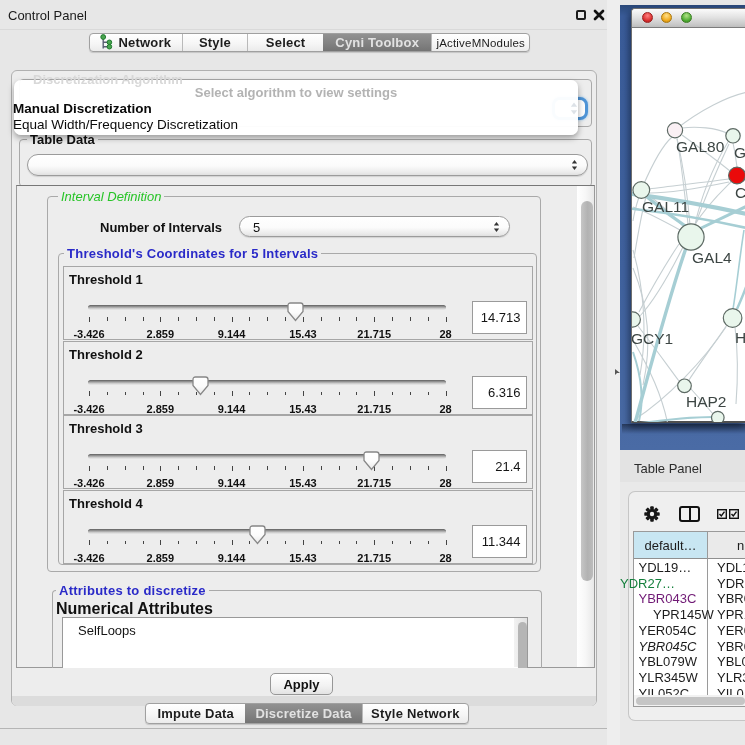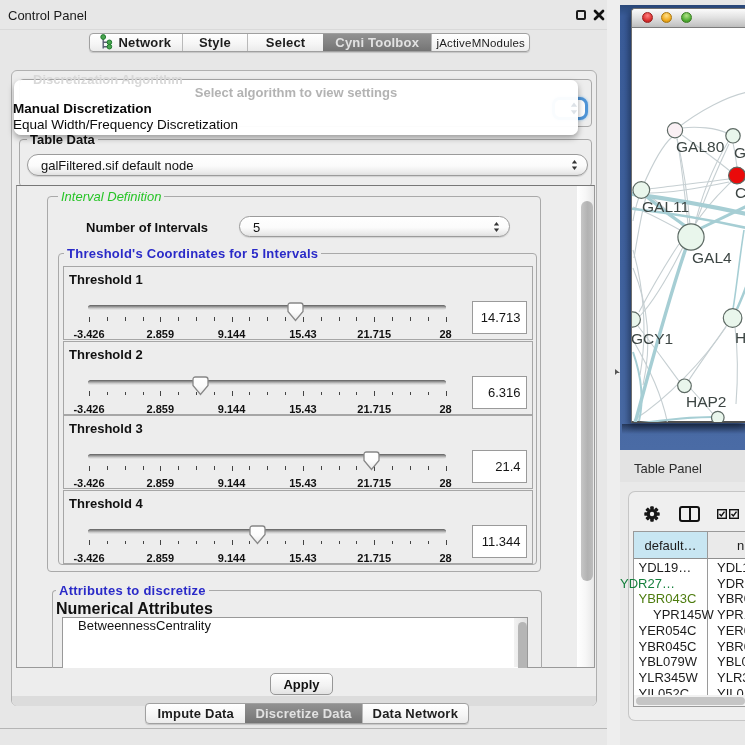--- a/index.html
+++ b/index.html
@@ -44,33 +44,32 @@
 <div class="tab dark" style="width:109px;">Cyni Toolbox</div>
 <div class="tab sep" style="width:98px;font-size:11.5px;font-weight:500;">jActiveMNodules</div>
 </div>
 <div class="abs" style="left:11px;top:70px;width:586px;height:636px;background:#ededed;border:1px solid #b0b0b0;border-radius:6px;"></div>
 <div class="grp" style="left:19px;top:79px;width:573px;height:48px;"></div>
 <div class="abs" style="left:552px;top:97px;width:36px;height:23px;border:3px solid #4f94d6;border-radius:8px;background:#fdfdfd;box-shadow:0 0 3px #8fc0e8;"></div>
 <div class="grp" style="left:19px;top:139px;width:573px;height:48px;">
     <span class="grplbl" style="font-weight:600;color:#111;">Table Data</span>
   </div>
 <div class="combo" style="left:27px;top:154px;width:561px;height:22px;">
-    <span class="combotext">galFiltered.sif default node</span>
     <svg class="spin" width="7" height="12" viewBox="0 0 7 12">
       <path d="M3.5 0.5 L6.4 4.4 L0.6 4.4 Z" fill="#333"></path>
       <path d="M3.5 11.5 L6.4 7.6 L0.6 7.6 Z" fill="#333"></path>
     </svg>
   </div>
 <div class="abs" style="left:16px;top:185px;width:579px;height:483px;border:1px solid #999;border-top:1px solid #777;background:#ededed;overflow:hidden;"></div>
 <div class="abs" style="left:577px;top:186px;width:17px;height:481px;background:linear-gradient(90deg,#ffffff 0%,#f7f7f7 50%,#e8e8e8 100%);"></div>
 <div class="abs" style="left:581px;top:201px;width:12px;height:380px;background:linear-gradient(90deg,#c6c6c6,#b2b2b2 55%,#bcbcbc);border-radius:6px;"></div>
 <div class="grp" style="left:47px;top:196px;width:494px;height:376px;">
     <span class="grplbl glab" style="left:10px;">Interval Definition</span>
   </div>
-<div class="abs" style="left:86px;top:220px;font-size:13px;font-weight:bold;color:#111;">Number of Intervals</div>
+<div class="abs" style="left:100px;top:220px;font-size:13px;font-weight:bold;color:#111;">Number of Intervals</div>
 <div class="combo" style="left:239px;top:216px;width:271px;height:21px;">
     <span class="combotext">5</span>
     <svg class="spin" width="7" height="12" viewBox="0 0 7 12">
       <path d="M3.5 0.5 L6.4 4.4 L0.6 4.4 Z" fill="#333"></path>
       <path d="M3.5 11.5 L6.4 7.6 L0.6 7.6 Z" fill="#333"></path>
     </svg>
   </div>
 <div class="grp" style="left:58px;top:253px;width:479px;height:312px;">
     <span class="grplbl blab" style="left:5px;">Threshold's Coordinates for 5 Intervals</span>
   </div>
@@ -240,31 +239,31 @@
         </linearGradient>
       </defs>
     </svg>
 <div class="valbox" style="left:407.5px;top:34px;width:55px;height:33px;line-height:31px;">11.344</div>
 </div>
 <div class="grp" style="left:52px;top:590px;width:490px;height:85px;border-radius:4px 4px 0 0;border-bottom:none;">
     <span class="grplbl blab" style="left:3px;">Attributes to discretize</span>
   </div>
 <div class="abs" style="left:56px;top:600px;font-size:16px;font-weight:bold;color:#111;">Numerical Attributes</div>
 <div class="abs" style="left:62px;top:617px;width:466px;height:51px;border:1px solid #999;border-bottom:none;background:#fff;overflow:hidden;">
-<div class="listitem">BetweennessCentrality</div>
+<div class="listitem" style="margin-top:5px;">SelfLoops</div>
 </div>
 <div class="abs" style="left:514px;top:618px;width:13px;height:49px;background:linear-gradient(90deg,#f2f2f2,#e2e2e2);"></div>
 <div class="abs" style="left:518px;top:622px;width:9px;height:46px;background:#b5b5b5;border-radius:4.5px 4.5px 0 0;"></div>
 <div class="abs" style="left:12px;top:668px;width:584px;height:38px;background:#ededed;border-radius:0 0 6px 6px;"></div>
 <div class="abs" style="left:12px;top:696px;width:584px;height:10px;background:#dcdcdc;border-radius:0 0 6px 6px;"></div>
 <div class="abs" style="left:270px;top:673px;width:63px;height:22px;border:1px solid #979797;border-radius:5px;background:linear-gradient(180deg,#ffffff,#f2f2f2 60%,#e3e3e3);display:flex;align-items:center;justify-content:center;font-size:13px;font-weight:600;color:#111;">Apply</div>
 <div class="tabrow" style="left:145px;top:703px;width:324px;height:21px;">
 <div class="tab" style="width:101px;border-radius:9px;">Impute Data</div>
 <div class="tab dark" style="width:118px;">Discretize Data</div>
-<div class="tab sep" style="width:108px;">Data Network</div>
+<div class="tab sep" style="width:108px;">Style Network</div>
 </div>
 <div class="abs" style="left:14px;top:80px;width:564px;height:55px;background:rgba(255,255,255,0.97);border-radius:7px;box-shadow:0 3px 6px rgba(0,0,0,0.35);z-index:40;"></div>
 <div class="abs" style="left:33px;top:72px;font-size:13px;font-weight:600;color:#d8d8d8;z-index:41;">Discretization Algorithm</div>
 <div class="abs" style="left:0;top:85px;width:592px;text-align:center;font-size:13px;font-weight:600;color:#b3b3b3;z-index:41;">Select algorithm to view settings</div>
 <div class="abs" style="left:13px;top:101px;font-size:13.5px;font-weight:bold;color:#0a0a0a;z-index:41;">Manual Discretization</div>
 <div class="abs" style="left:13px;top:117px;font-size:13.5px;color:#0a0a0a;z-index:41;">Equal Width/Frequency Discretization</div>
 <svg class="abs" style="left:570px;top:102px;z-index:41;" width="8" height="13" viewBox="0 0 8 13">
     <path d="M4 0.5 L7.2 4.8 L0.8 4.8 Z" fill="#dde2e7"></path>
     <path d="M4 12.5 L7.2 8.2 L0.8 8.2 Z" fill="#dde2e7"></path>
   </svg>
@@ -370,27 +369,27 @@
     <path d="M2.5 5 L4.3 7 L7.5 2.6" fill="none" stroke="#111" stroke-width="1.4"></path>
   </svg>
 <div class="abs" style="left:633px;top:531px;width:112px;height:176px;border:1px solid #9a9a9a;border-right:none;background:#fff;overflow:hidden;"></div>
 <div class="abs" style="left:634px;top:532px;width:73px;height:27px;background:#c8e6f2;border-bottom:1px solid #8f8f8f;text-align:center;font-size:13px;color:#1c1c1c;line-height:27px;">default…</div>
 <div class="abs" style="left:708px;top:532px;width:37px;height:27px;background:#eaeaea;border-bottom:1px solid #8f8f8f;font-size:13px;color:#1c1c1c;line-height:27px;padding-left:29px;">n</div>
 <div class="abs" style="left:707px;top:532px;width:1px;height:163px;background:#9a9a9a;"></div>
 <div class="abs" style="left:638.5px;top:560.0px;width:68px;font-size:13px;color:#1c1c1c;white-space:nowrap;overflow:hidden;">YDL19…</div>
 <div class="abs" style="left:717px;top:560.0px;width:28px;font-size:13px;color:#1c1c1c;white-space:nowrap;overflow:hidden;">YDL1</div>
 <div class="abs" style="left:620px;top:575.7px;width:68px;font-size:13px;color:#15803d;white-space:nowrap;overflow:hidden;">YDR27…</div>
 <div class="abs" style="left:717px;top:575.7px;width:28px;font-size:13px;color:#1c1c1c;white-space:nowrap;overflow:hidden;">YDR2</div>
-<div class="abs" style="left:638.5px;top:591.4px;width:68px;font-size:13px;color:#4d7c0f;white-space:nowrap;overflow:hidden;">YBR043C</div>
+<div class="abs" style="left:638.5px;top:591.4px;width:68px;font-size:13px;color:#701a75;white-space:nowrap;overflow:hidden;">YBR043C</div>
 <div class="abs" style="left:717px;top:591.4px;width:28px;font-size:13px;color:#1c1c1c;white-space:nowrap;overflow:hidden;">YBR0</div>
 <div class="abs" style="left:653px;top:607.1px;width:68px;font-size:13px;color:#1c1c1c;white-space:nowrap;overflow:hidden;">YPR145W</div>
 <div class="abs" style="left:717px;top:607.1px;width:28px;font-size:13px;color:#1c1c1c;white-space:nowrap;overflow:hidden;">YPR1</div>
 <div class="abs" style="left:638.5px;top:622.8px;width:68px;font-size:13px;color:#1c1c1c;white-space:nowrap;overflow:hidden;">YER054C</div>
 <div class="abs" style="left:717px;top:622.8px;width:28px;font-size:13px;color:#1c1c1c;white-space:nowrap;overflow:hidden;">YER0</div>
-<div class="abs" style="left:638.5px;top:638.5px;width:68px;font-size:13px;color:#1c1c1c;white-space:nowrap;overflow:hidden;">YBR045C</div>
+<div class="abs" style="left:638.5px;top:638.5px;width:68px;font-size:13px;color:#1c1c1c;white-space:nowrap;overflow:hidden;font-style:italic;">YBR045C</div>
 <div class="abs" style="left:717px;top:638.5px;width:28px;font-size:13px;color:#1c1c1c;white-space:nowrap;overflow:hidden;">YBR0</div>
 <div class="abs" style="left:638.5px;top:654.2px;width:68px;font-size:13px;color:#1c1c1c;white-space:nowrap;overflow:hidden;">YBL079W</div>
 <div class="abs" style="left:717px;top:654.2px;width:28px;font-size:13px;color:#1c1c1c;white-space:nowrap;overflow:hidden;">YBL0</div>
 <div class="abs" style="left:638.5px;top:669.9px;width:68px;font-size:13px;color:#1c1c1c;white-space:nowrap;overflow:hidden;">YLR345W</div>
 <div class="abs" style="left:717px;top:669.9px;width:28px;font-size:13px;color:#1c1c1c;white-space:nowrap;overflow:hidden;">YLR3</div>
 <div class="abs" style="left:638.5px;top:685.6px;width:68px;font-size:13px;color:#1c1c1c;white-space:nowrap;overflow:hidden;">YIL052C</div>
 <div class="abs" style="left:717px;top:685.6px;width:28px;font-size:13px;color:#1c1c1c;white-space:nowrap;overflow:hidden;">YIL0</div>
 <div class="abs" style="left:634px;top:695px;width:111px;height:11px;background:#f2f2f2;"></div>
 <div class="abs" style="left:636px;top:696.5px;width:109px;height:8px;background:#c5c5c5;border-radius:4px;"></div>
 </body></html>

